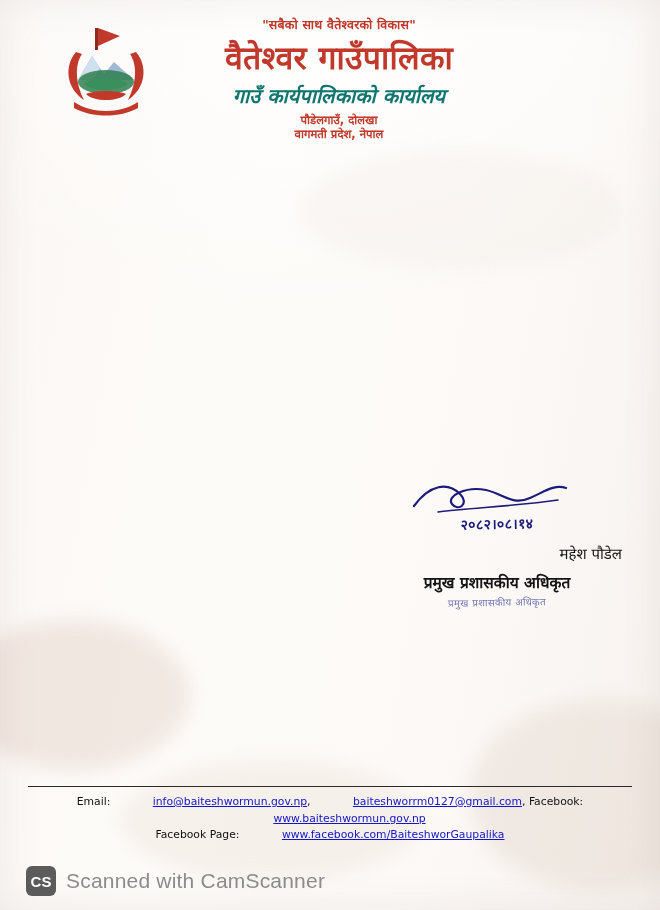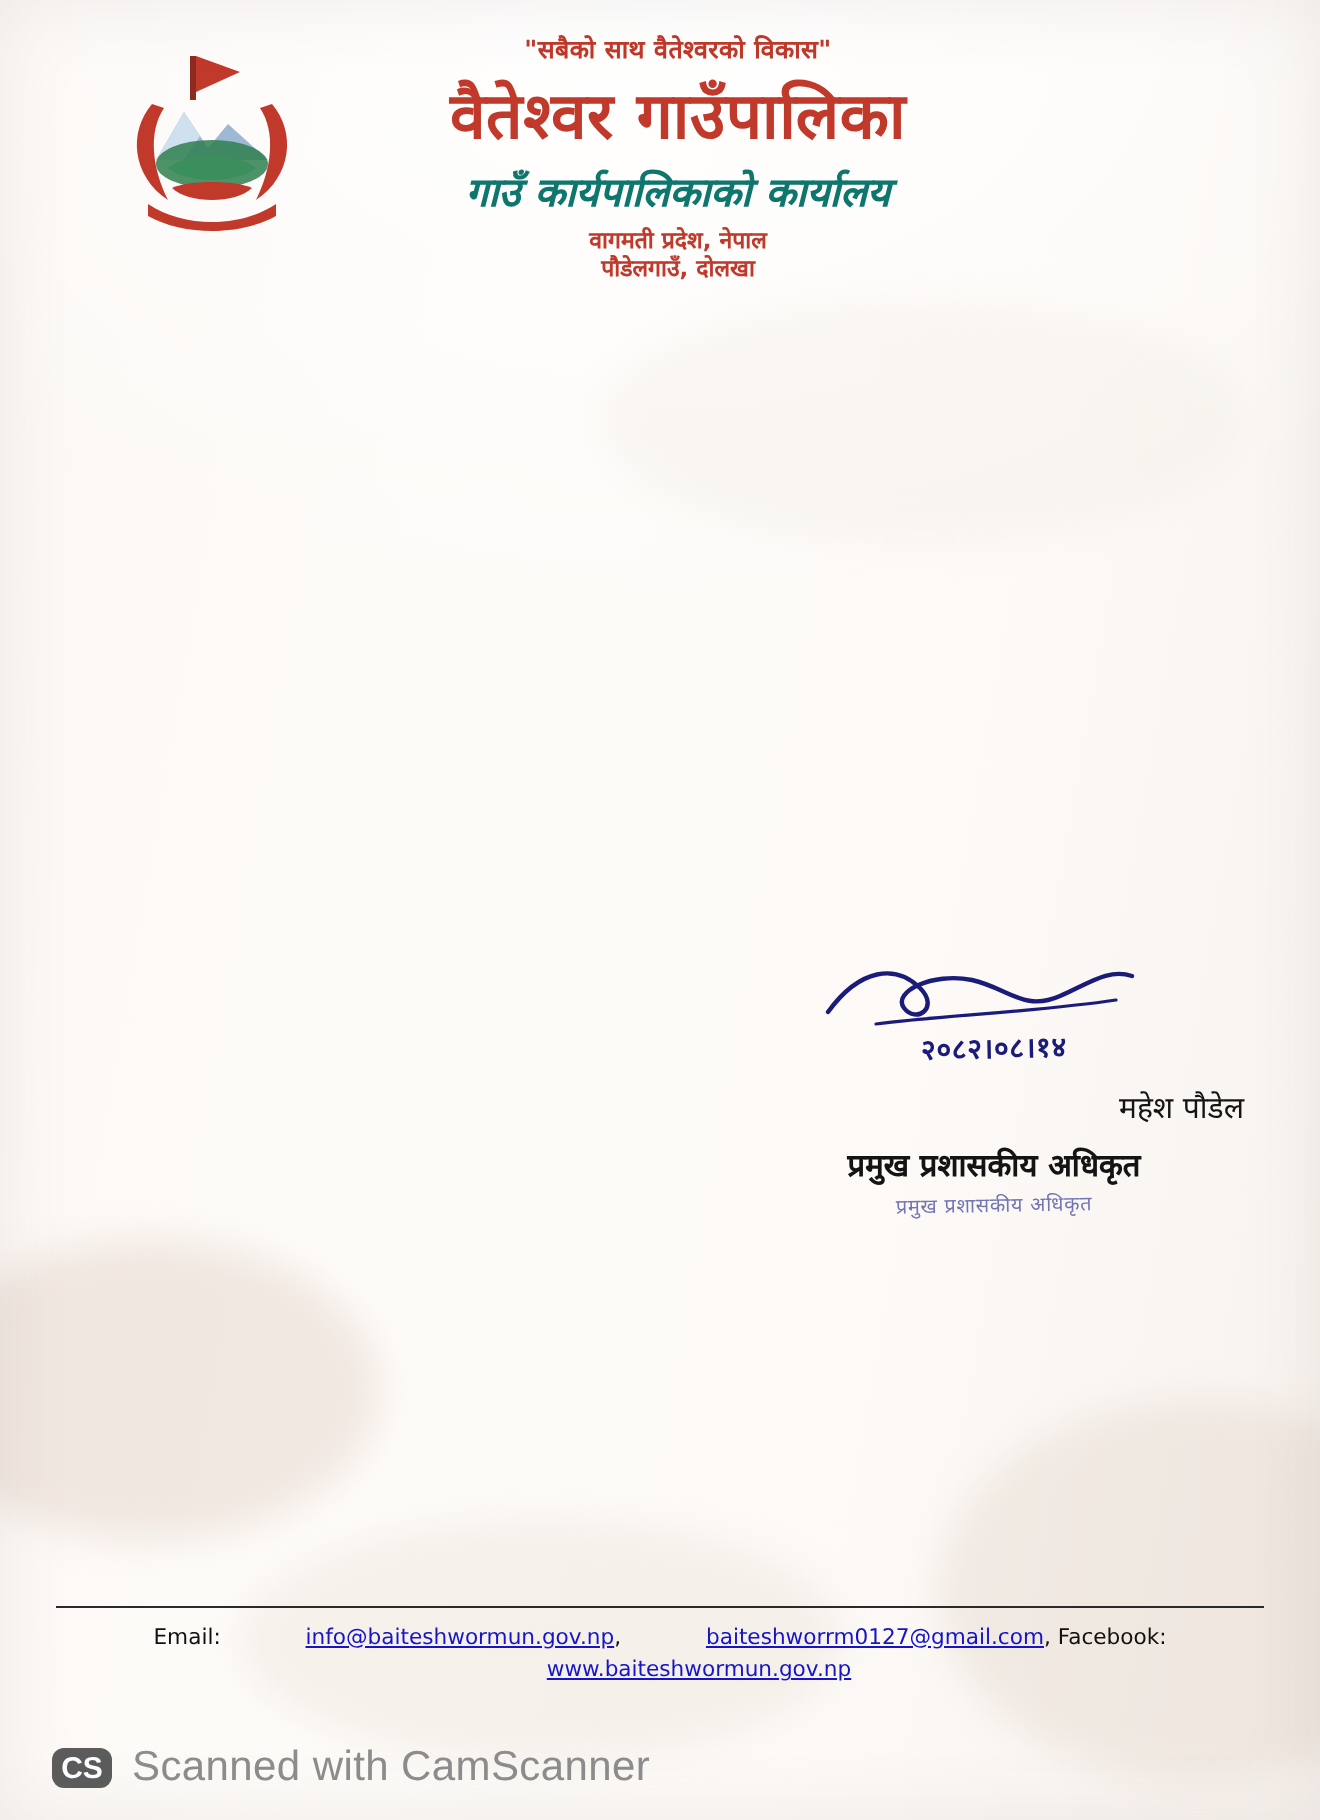--- a/index.html
+++ b/index.html
@@ -212,21 +212,21 @@
   .cam {
     position: absolute;
     left: 26px;
     bottom: 14px;
     display: flex;
     align-items: center;
     gap: 10px;
   }
   .cam-logo {
     width: 30px;
-    height: 20px;
+    height: 30px;
     border-radius: 6px;
     background: #5c5c5c;
     color: #ffffff;
     font-size: 15px;
     font-weight: 700;
     display: flex;
     align-items: center;
     justify-content: center;
     font-family: "Liberation Sans", sans-serif;
   }
@@ -267,22 +267,22 @@
         <path d="M28 72 C36 68, 60 68, 68 72 C60 80, 36 80, 28 72 Z" fill="#c0392b"></path>
 
         <path d="M16 80 C34 92, 62 92, 80 80 L80 86 C62 96, 34 96, 16 86 Z" fill="#c0392b"></path>
       </svg>
     </div>
 
     <div class="motto">"सबैको साथ वैतेश्वरको विकास"</div>
     <div class="org-name">वैतेश्वर गाउँपालिका</div>
     <div class="org-office">गाउँ कार्यपालिकाको कार्यालय</div>
     <div class="org-addr">
+      <div>पौडेलगाउँ, दोलखा</div>
       <div>वागमती प्रदेश, नेपाल</div>
-      <div>पौडेलगाउँ, दोलखा</div>
     </div>
   </div>
 
   <div class="title-wrap">
     <div class="doc-title">खानेपानी मुहान दर्ताको प्रयोजनार्थ सम्बन्धि ३५ दिने सार्वजनिक सुचना</div>
     <div class="doc-date">सूचना प्रकाशित मिति: २०८२।०८।१४</div>
   </div>
 
   <hr class="rule">
 
@@ -308,20 +308,24 @@
   </div>
 
   <div class="footer">
     <hr class="footer-rule">
     <div class="footer-line">
       <span>Email:</span>
       <span class="footer-link">info@baiteshwormun.gov.np</span><span>, </span><span class="footer-link">baiteshworrm0127@gmail.com</span><span>, </span>
       <span>Facebook:</span>
       <span class="footer-link">www.baiteshwormun.gov.np</span>
     </div>
+    <div class="footer-line">
+      <span>Facebook Page:</span>
+      <span class="footer-link">www.facebook.com/BaiteshworGaupalika</span>
+    </div>
   </div>
 
   <div class="cam">
     <div class="cam-logo">CS</div>
     <div class="cam-text">Scanned with CamScanner</div>
   </div>
 
   <div class="edge-shadow"></div>
 </div>
 

